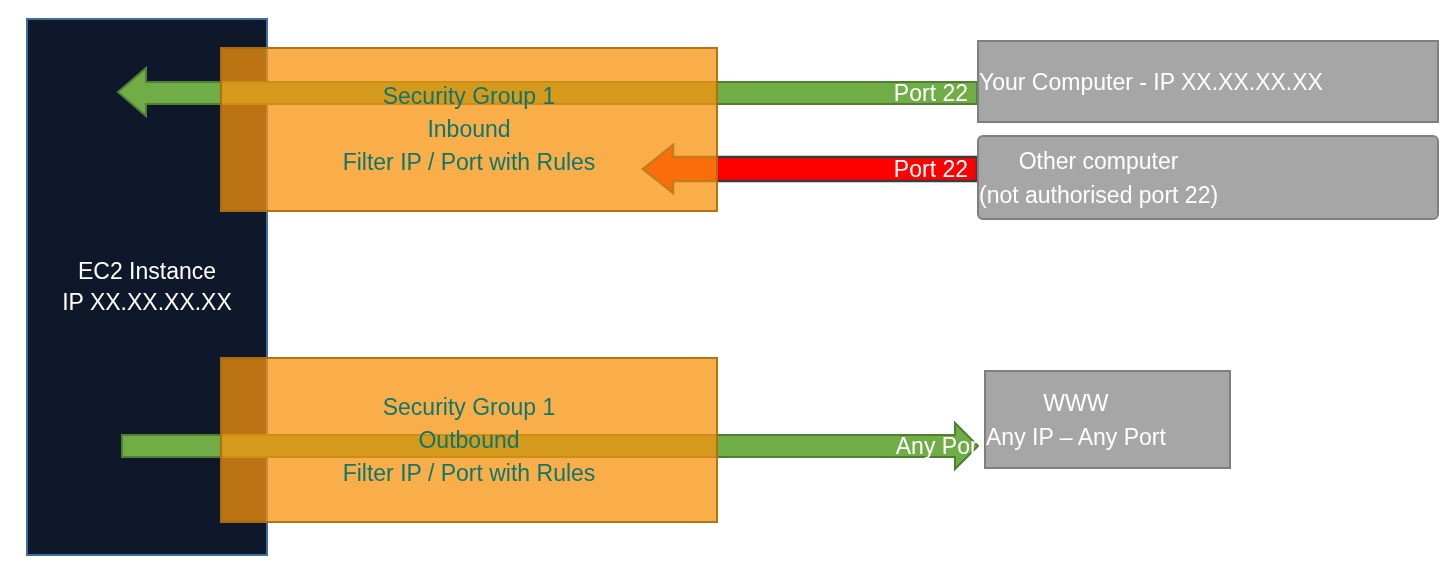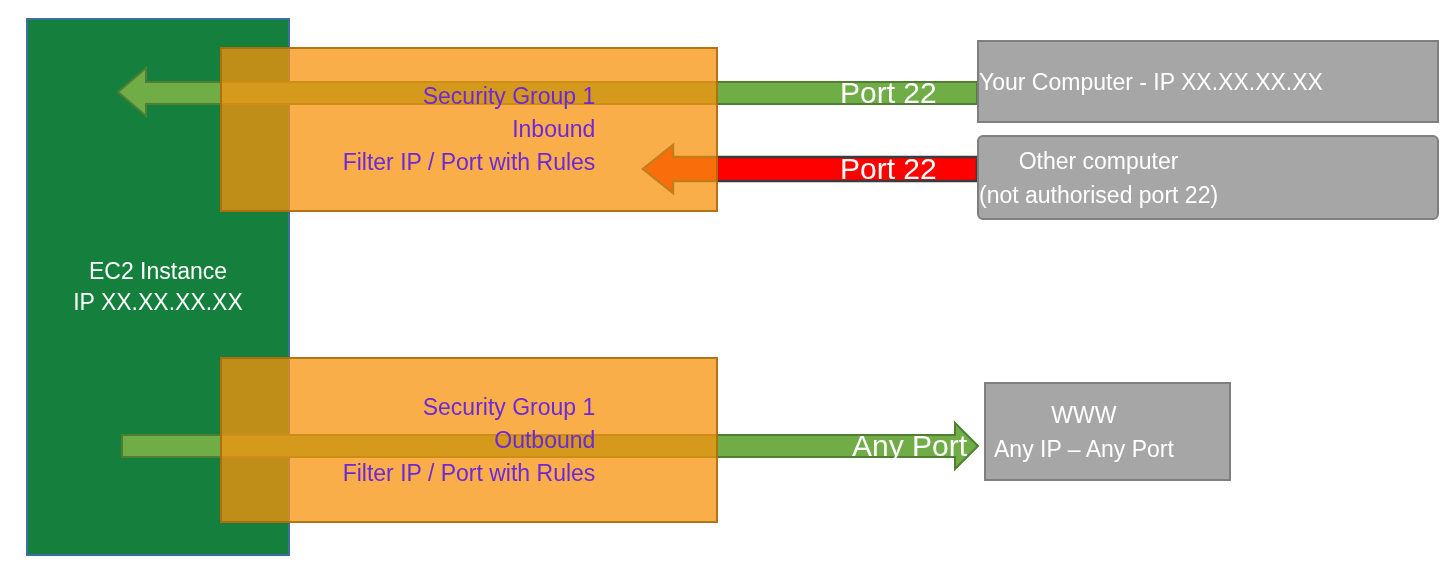--- a/index.html
+++ b/index.html
@@ -13,22 +13,22 @@
     width: 1446px;
     height: 578px;
     background: #ffffff;
     overflow: hidden;
   }
   .abs { position: absolute; }
 
   
   .ec2-box {
     left: 26px; top: 18px;
-    width: 264px; height: 538px;
-    background: #15803d;
+    width: 242px; height: 538px;
+    background: #0f172a;
     border: 2px solid #3C6E9F;
     box-sizing: border-box;
     z-index: 1;
     display: flex;
     align-items: center;
     justify-content: center;
   }
   .ec2-box .txt {
     color: #ffffff;
     font-size: 23px;
@@ -50,52 +50,53 @@
     border: 2px solid rgba(166, 106, 12, 0.85);
     box-sizing: border-box;
     z-index: 3;
     display: flex;
     align-items: center;
     justify-content: center;
   }
   .sg-inbound  { left: 220px; top: 47px;  height: 165px; }
   .sg-outbound { left: 220px; top: 357px; height: 166px; }
   .sg-box .txt {
-    color: #6d28d9;
+    color: #0f766e;
     font-size: 23px;
     line-height: 33px;
-    text-align: right;
+    text-align: center;
   }
 
   
   .gray-box {
     background: #A6A6A6;
     border: 2px solid #7F7F7F;
     box-sizing: border-box;
     z-index: 2;
     display: flex;
     align-items: center;
     justify-content: flex-start;
   }
   .gray-box .txt {
     color: #ffffff;
     font-size: 23px;
     line-height: 34px;
     text-align: center;
   }
   .box-your-computer  { left: 977px; top: 40px;  width: 462px; height: 83px; }
   .box-other-computer { left: 977px; top: 135px; width: 462px; height: 85px; border-radius: 6px; }
-  .box-www            { left: 984px; top: 382px; width: 247px; height: 99px; padding-left: 8px; }
+  .box-www            { left: 984px; top: 370px; width: 247px; height: 99px; }
 
   
   .port-label {
     z-index: 5;
     color: #ffffff;
-    font-size: 30px;
+    font-size: 23px;
     line-height: 30px;
+    text-align: right;
     white-space: nowrap;
   }
   .lbl-port22-green { left: 840px; top: 78px;  width: 128px; }
   .lbl-port22-red   { left: 840px; top: 154px; width: 128px; }
   .lbl-anyport      { left: 852px; top: 431px; width: 132px; }
 </style>
 </head>
 <body>
 
 <div id="canvas">

